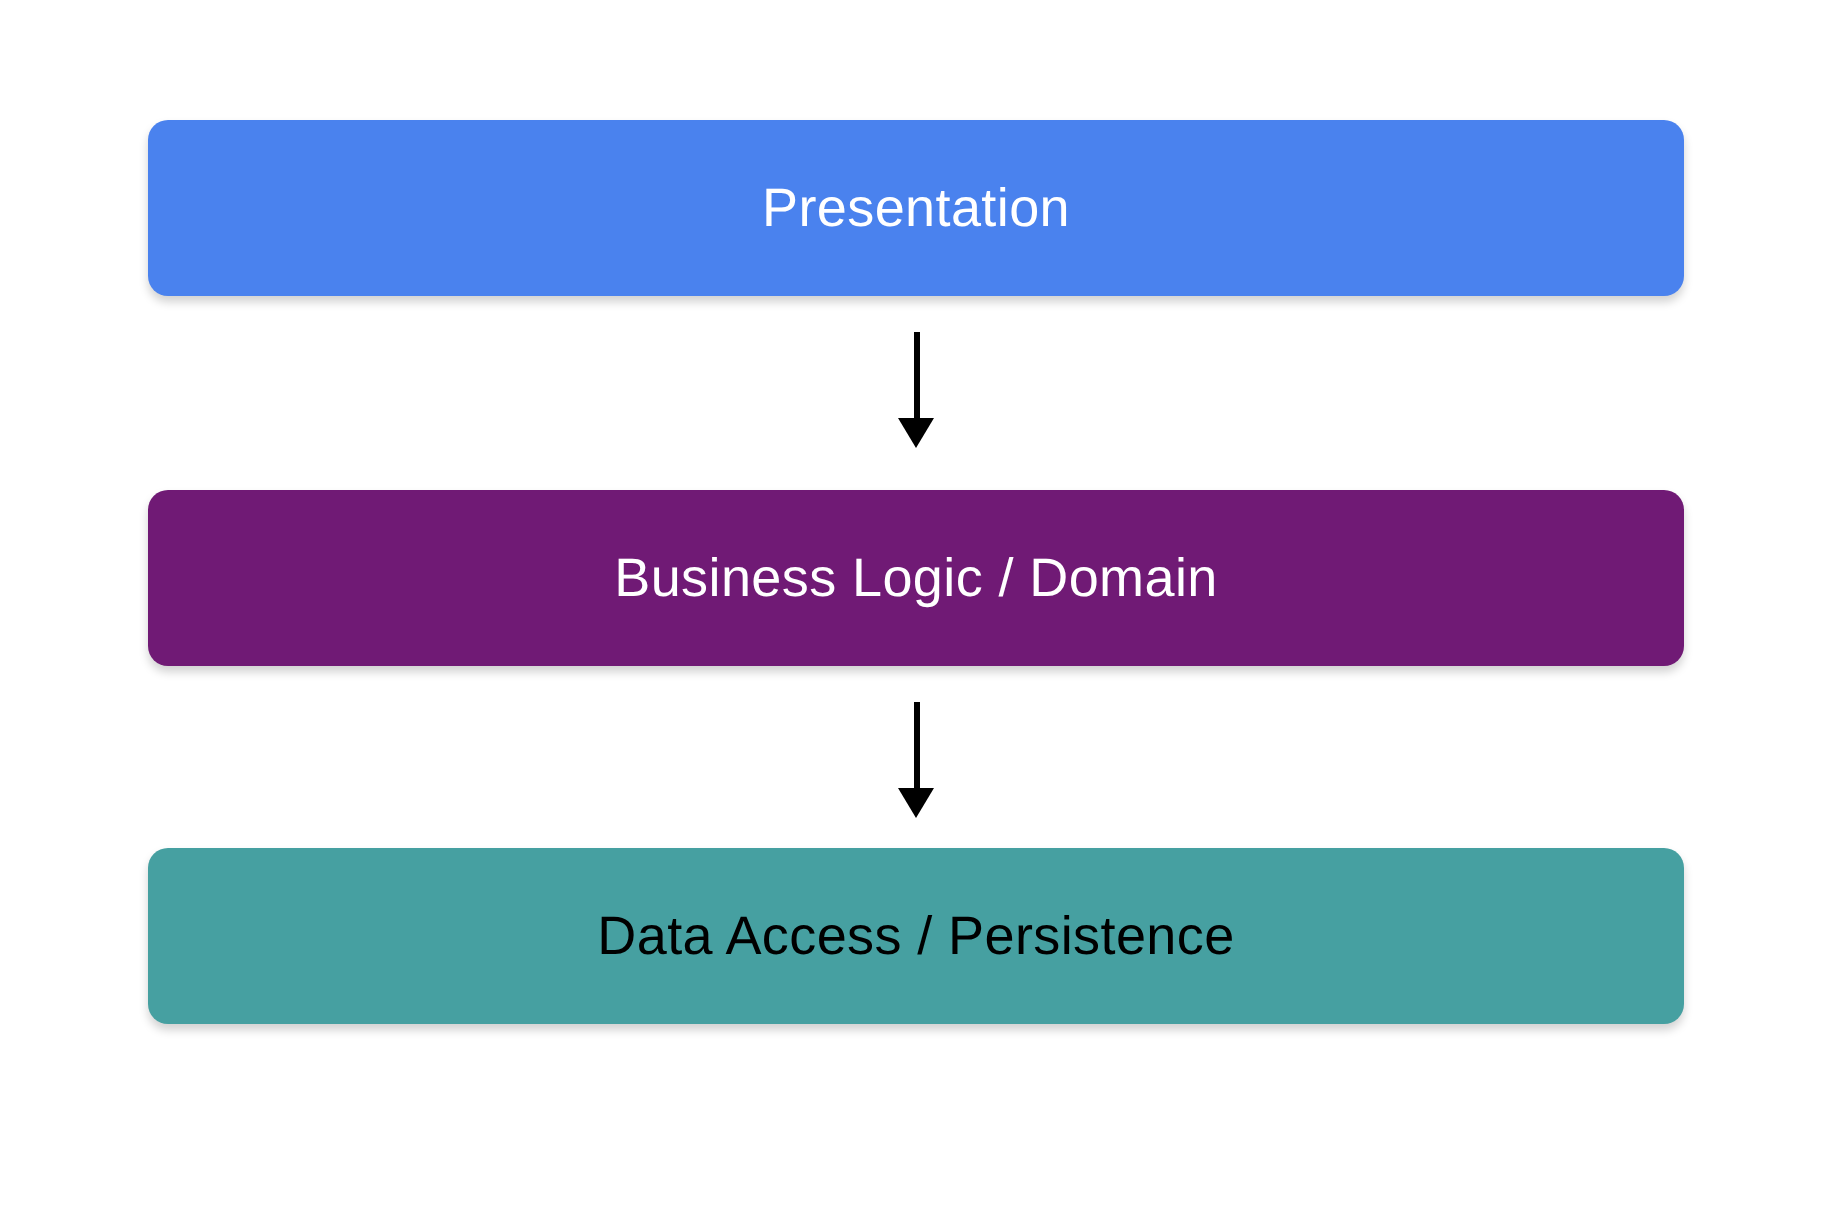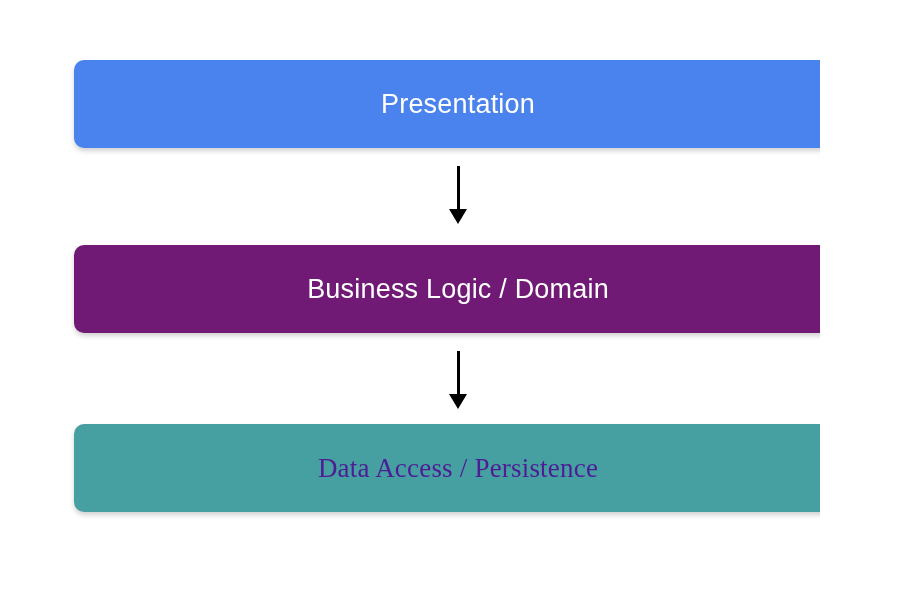--- a/index.html
+++ b/index.html
@@ -7,20 +7,21 @@
     padding: 0;
     background: #ffffff;
     font-family: "Liberation Sans", sans-serif;
   }
   .canvas {
     position: relative;
     width: 820px;
     height: 606px;
     background: #ffffff;
     overflow: hidden;
+    padding-left: 36px;
   }
   .layer-box {
     position: absolute;
     left: 74px;
     width: 768px;
     height: 88px;
     border-radius: 10px;
     display: flex;
     align-items: center;
     justify-content: center;
@@ -75,17 +76,17 @@
 
   <div class="layer-box box-business" style="background-color: #701a75; color: rgb(255, 255, 255);">
     <span class="layer-label">Business Logic / Domain</span>
   </div>
 
   <div class="down-arrow arrow-2">
     <div class="arrow-shaft" style="background-color: rgb(0, 0, 0);"></div>
     <div class="arrow-head" style="border-top-color: rgb(0, 0, 0);"></div>
   </div>
 
-  <div class="layer-box box-data" style="background-color: rgb(70, 160, 161); color: #4c1d95; font-family: Liberation Serif, serif;">
+  <div class="layer-box box-data" style="background-color: rgb(70, 160, 161); color: #000000;">
     <span class="layer-label">Data Access / Persistence</span>
   </div>
 
 </div>
 
 </body></html>

